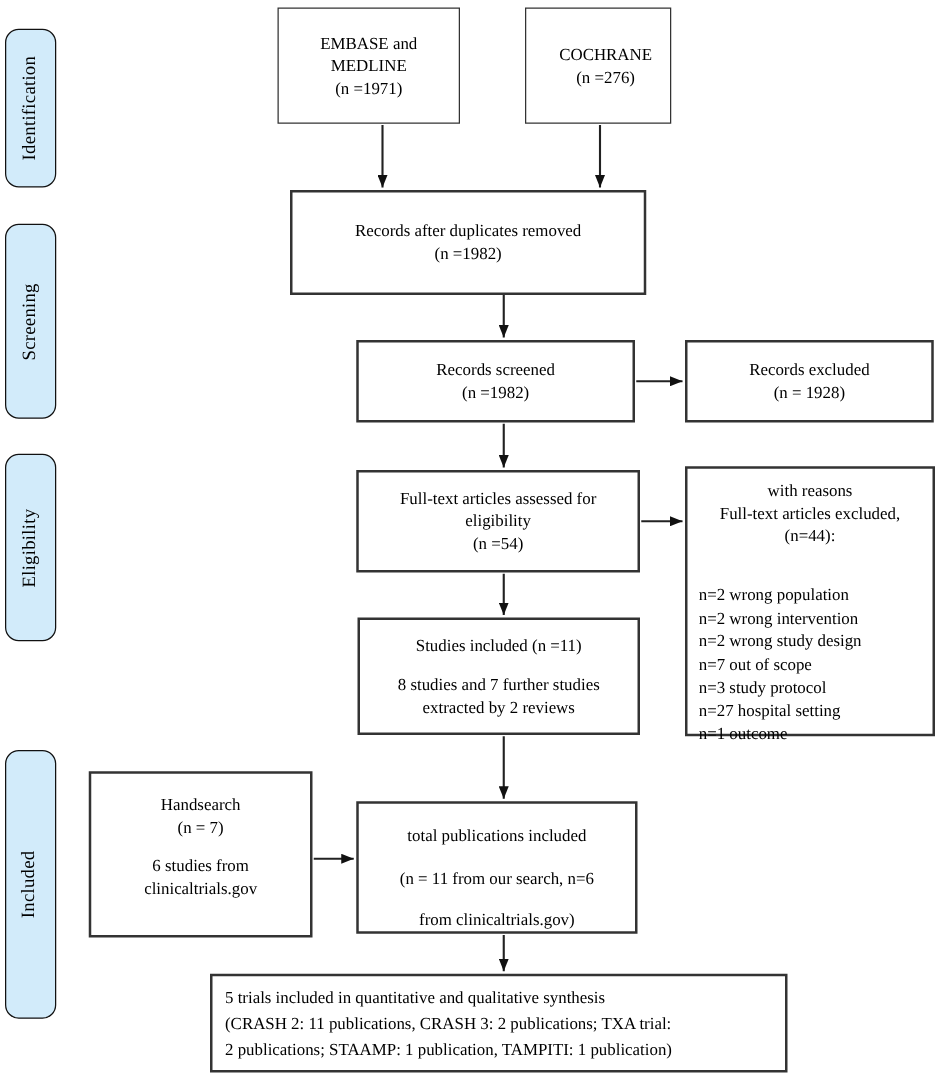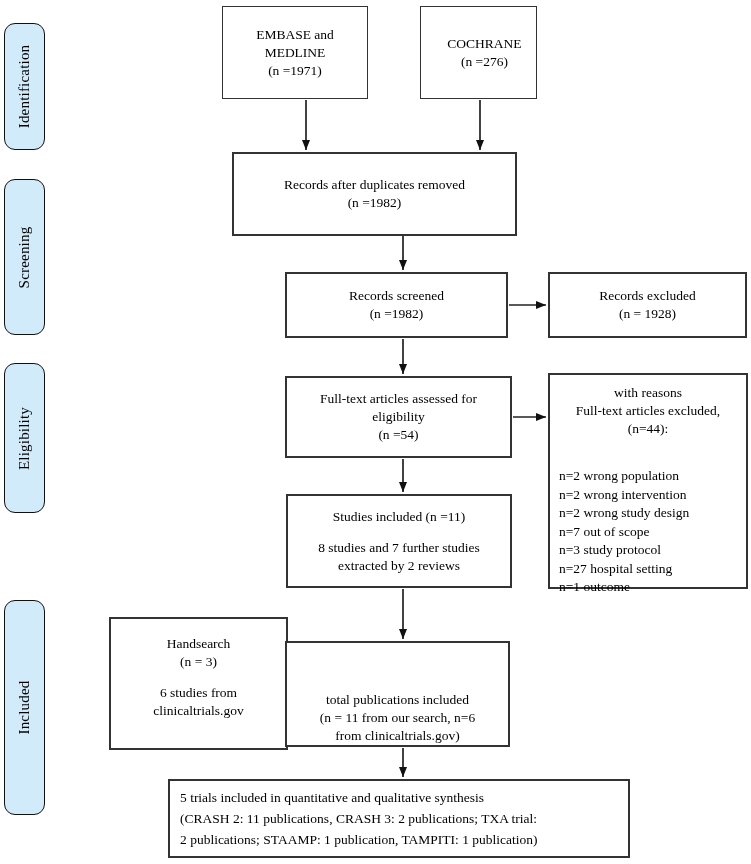--- a/index.html
+++ b/index.html
@@ -58,23 +58,23 @@
   #box-embase     { left: 222px; top: 6px;   width: 146px; height: 93px; border-width: 1.5px; justify-content: center; }
   #box-cochrane   { left: 420px; top: 6px;   width: 117px; height: 93px; border-width: 1.5px; padding-left: 12px; }
   #box-duplicates { left: 232px; top: 152px; width: 285px; height: 84px; }
   #box-screened   { left: 285px; top: 272px; width: 223px; height: 66px; }
   #box-excluded   { left: 548px; top: 272px; width: 199px; height: 66px; }
   #box-fulltext   { left: 285px; top: 376px; width: 227px; height: 82px; }
   #box-ftexcluded { left: 548px; top: 373px; width: 200px; height: 216px;
                     justify-content: flex-start; padding-top: 9px; }
   #box-studies    { left: 286px; top: 494px; width: 226px; height: 94px; text-align: center; }
   #box-handsearch { left: 71px;  top: 617px; width: 179px; height: 133px;
-                    justify-content: flex-start; padding-top: 16px; margin-left: 38px; }
+                    justify-content: flex-start; padding-top: 16px; }
   #box-totalpub   { left: 285px; top: 641px; width: 225px; height: 106px;
-                    justify-content: flex-end; padding-top: 17px; }
+                    justify-content: space-between; padding-top: 17px; }
   #box-bottom     { left: 168px; top: 779px; width: 462px; height: 79px;
                     align-items: flex-start; text-align: left;
                     padding: 7px 10px; line-height: 19px; justify-content: space-between; }
   .para-gap { height: 13px; }
   .reasons {
     align-self: flex-start;
     text-align: left;
     padding-left: 9px;
     margin-top: 29px;
     line-height: 18.5px;
@@ -167,21 +167,21 @@
 
   <div class="box" id="box-studies">
     <div class="ln">Studies included (n =11)</div>
     <div class="para-gap"></div>
     <div class="ln">8 studies and 7 further studies</div>
     <div class="ln">extracted by 2 reviews</div>
   </div>
 
   <div class="box" id="box-handsearch">
     <div class="ln">Handsearch</div>
-    <div class="ln">(n = 3)</div>
+    <div class="ln">(n = 7)</div>
     <div class="para-gap"></div>
     <div class="ln">6 studies from</div>
     <div class="ln">clinicaltrials.gov</div>
   </div>
 
   <div class="box" id="box-totalpub">
     <div class="ln">total publications included</div>
     <div class="ln">(n = 11 from our search, n=6</div>
     <div class="ln">from clinicaltrials.gov)</div>
   </div>

